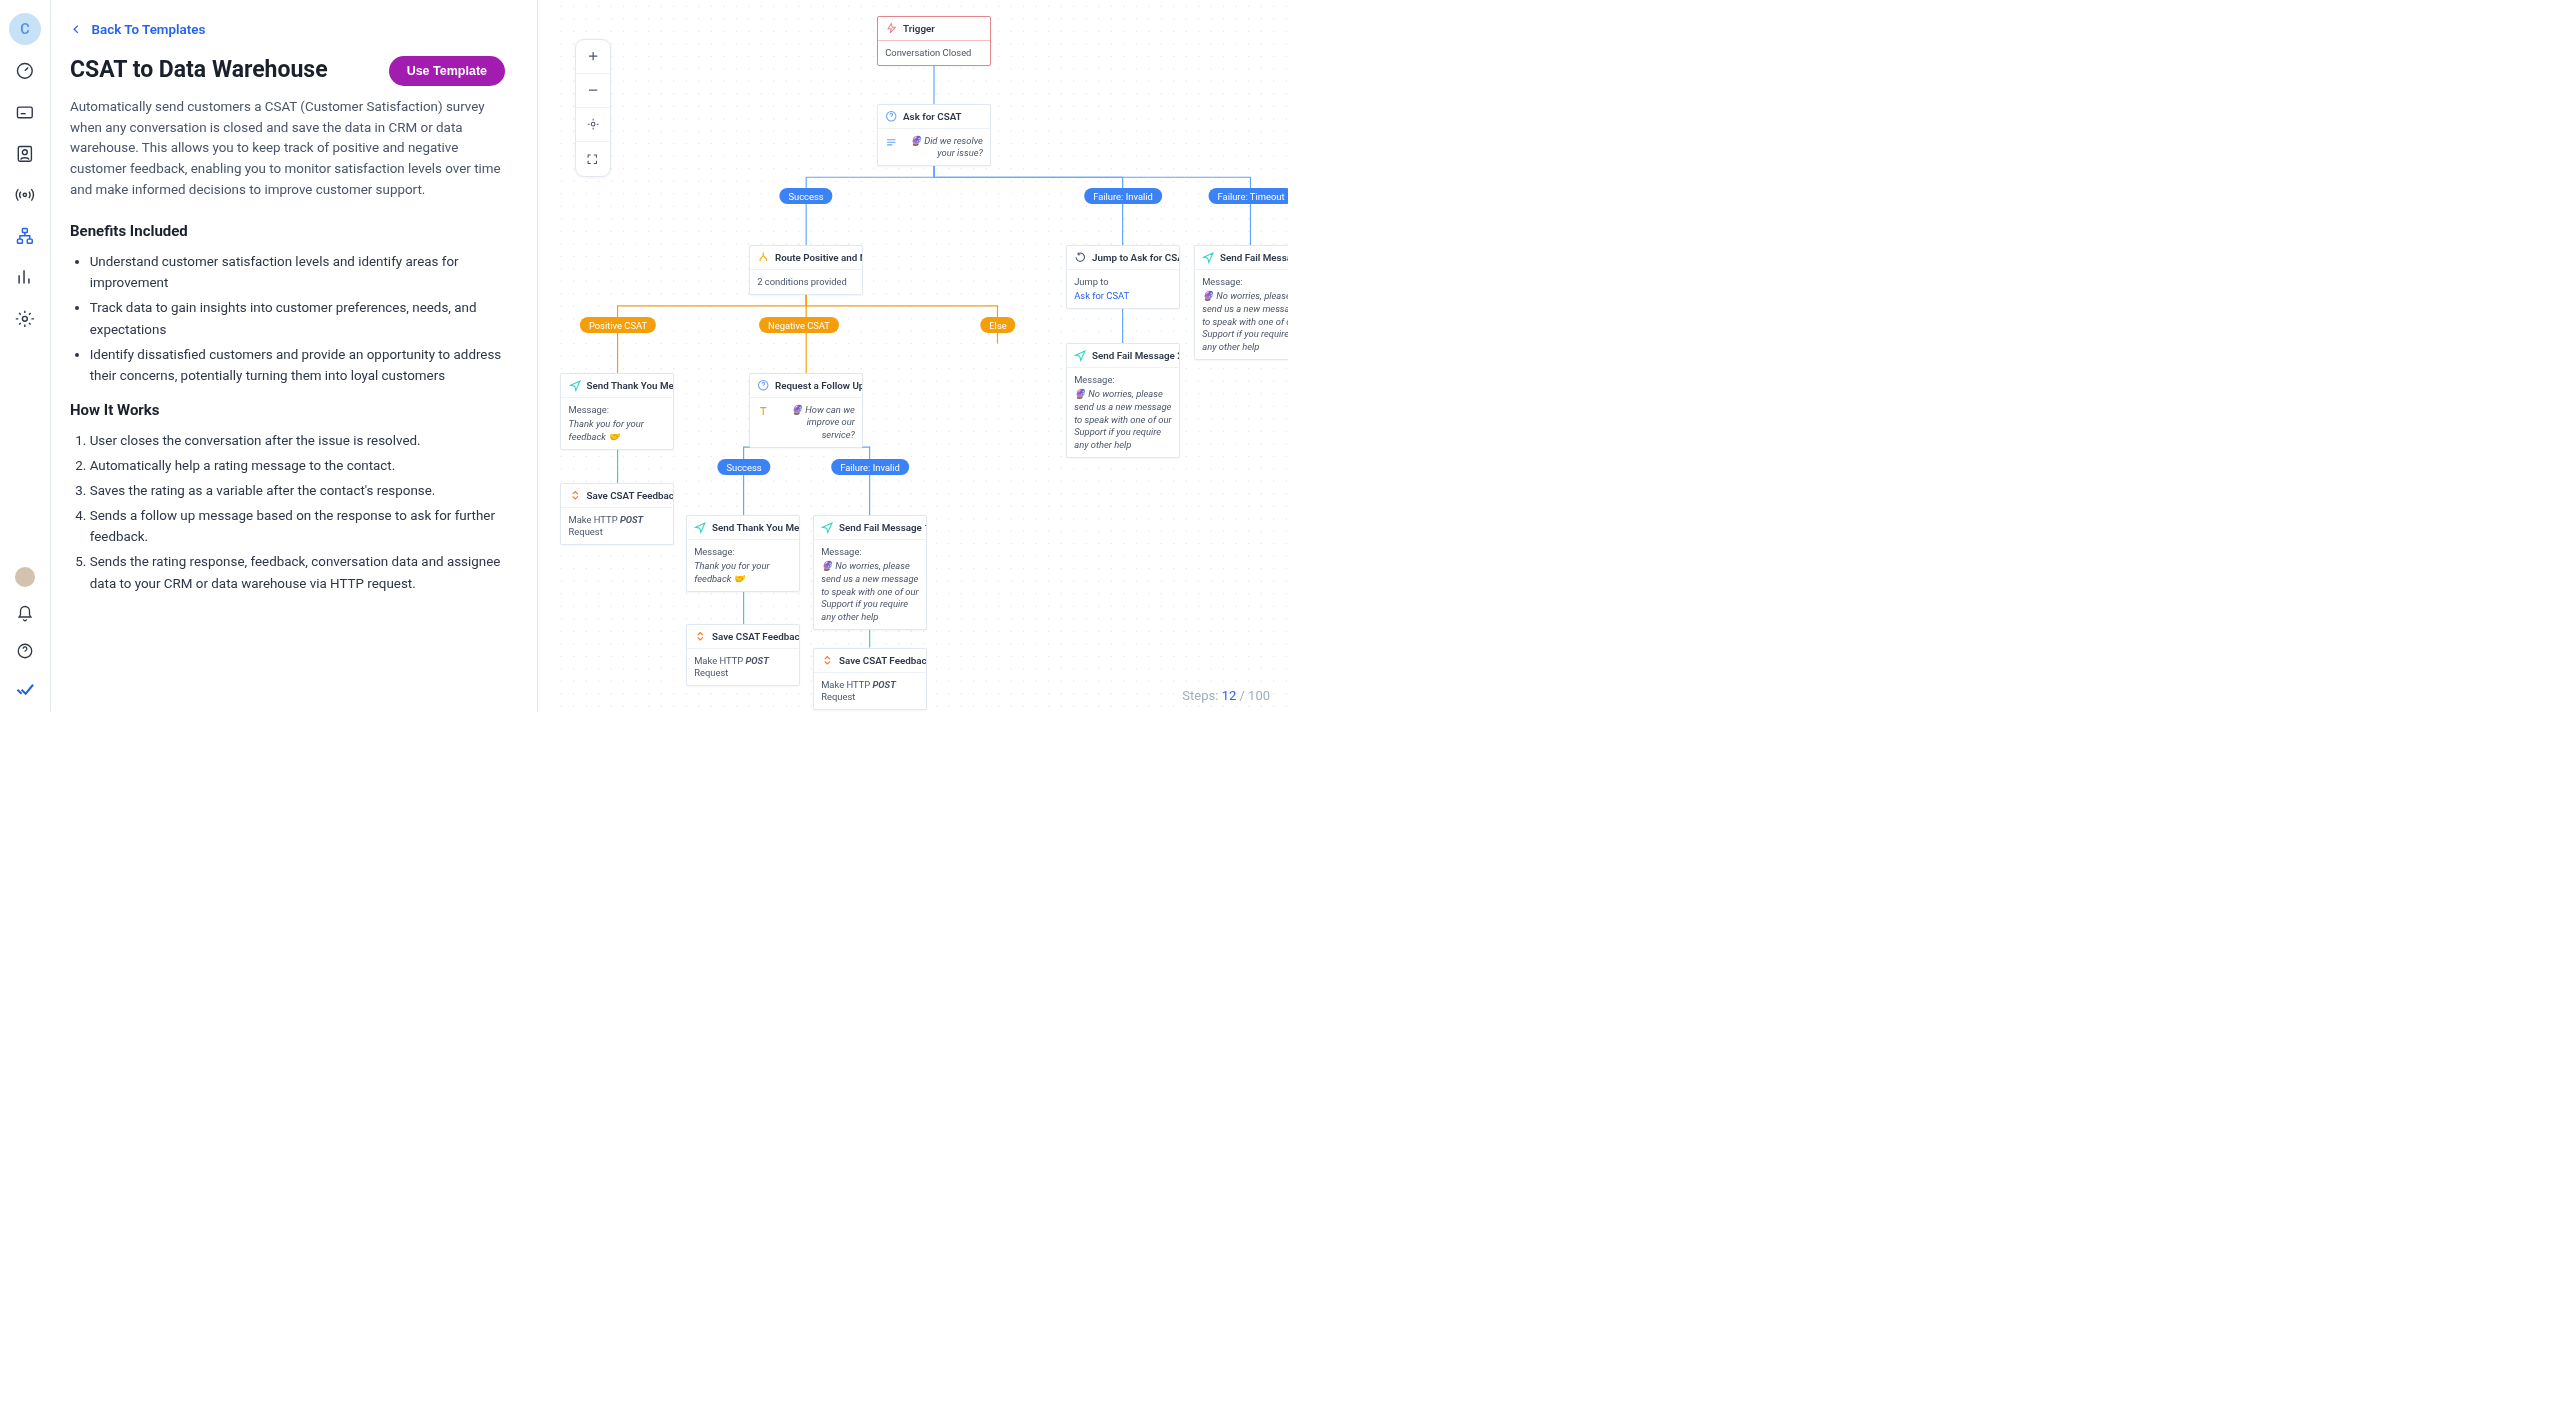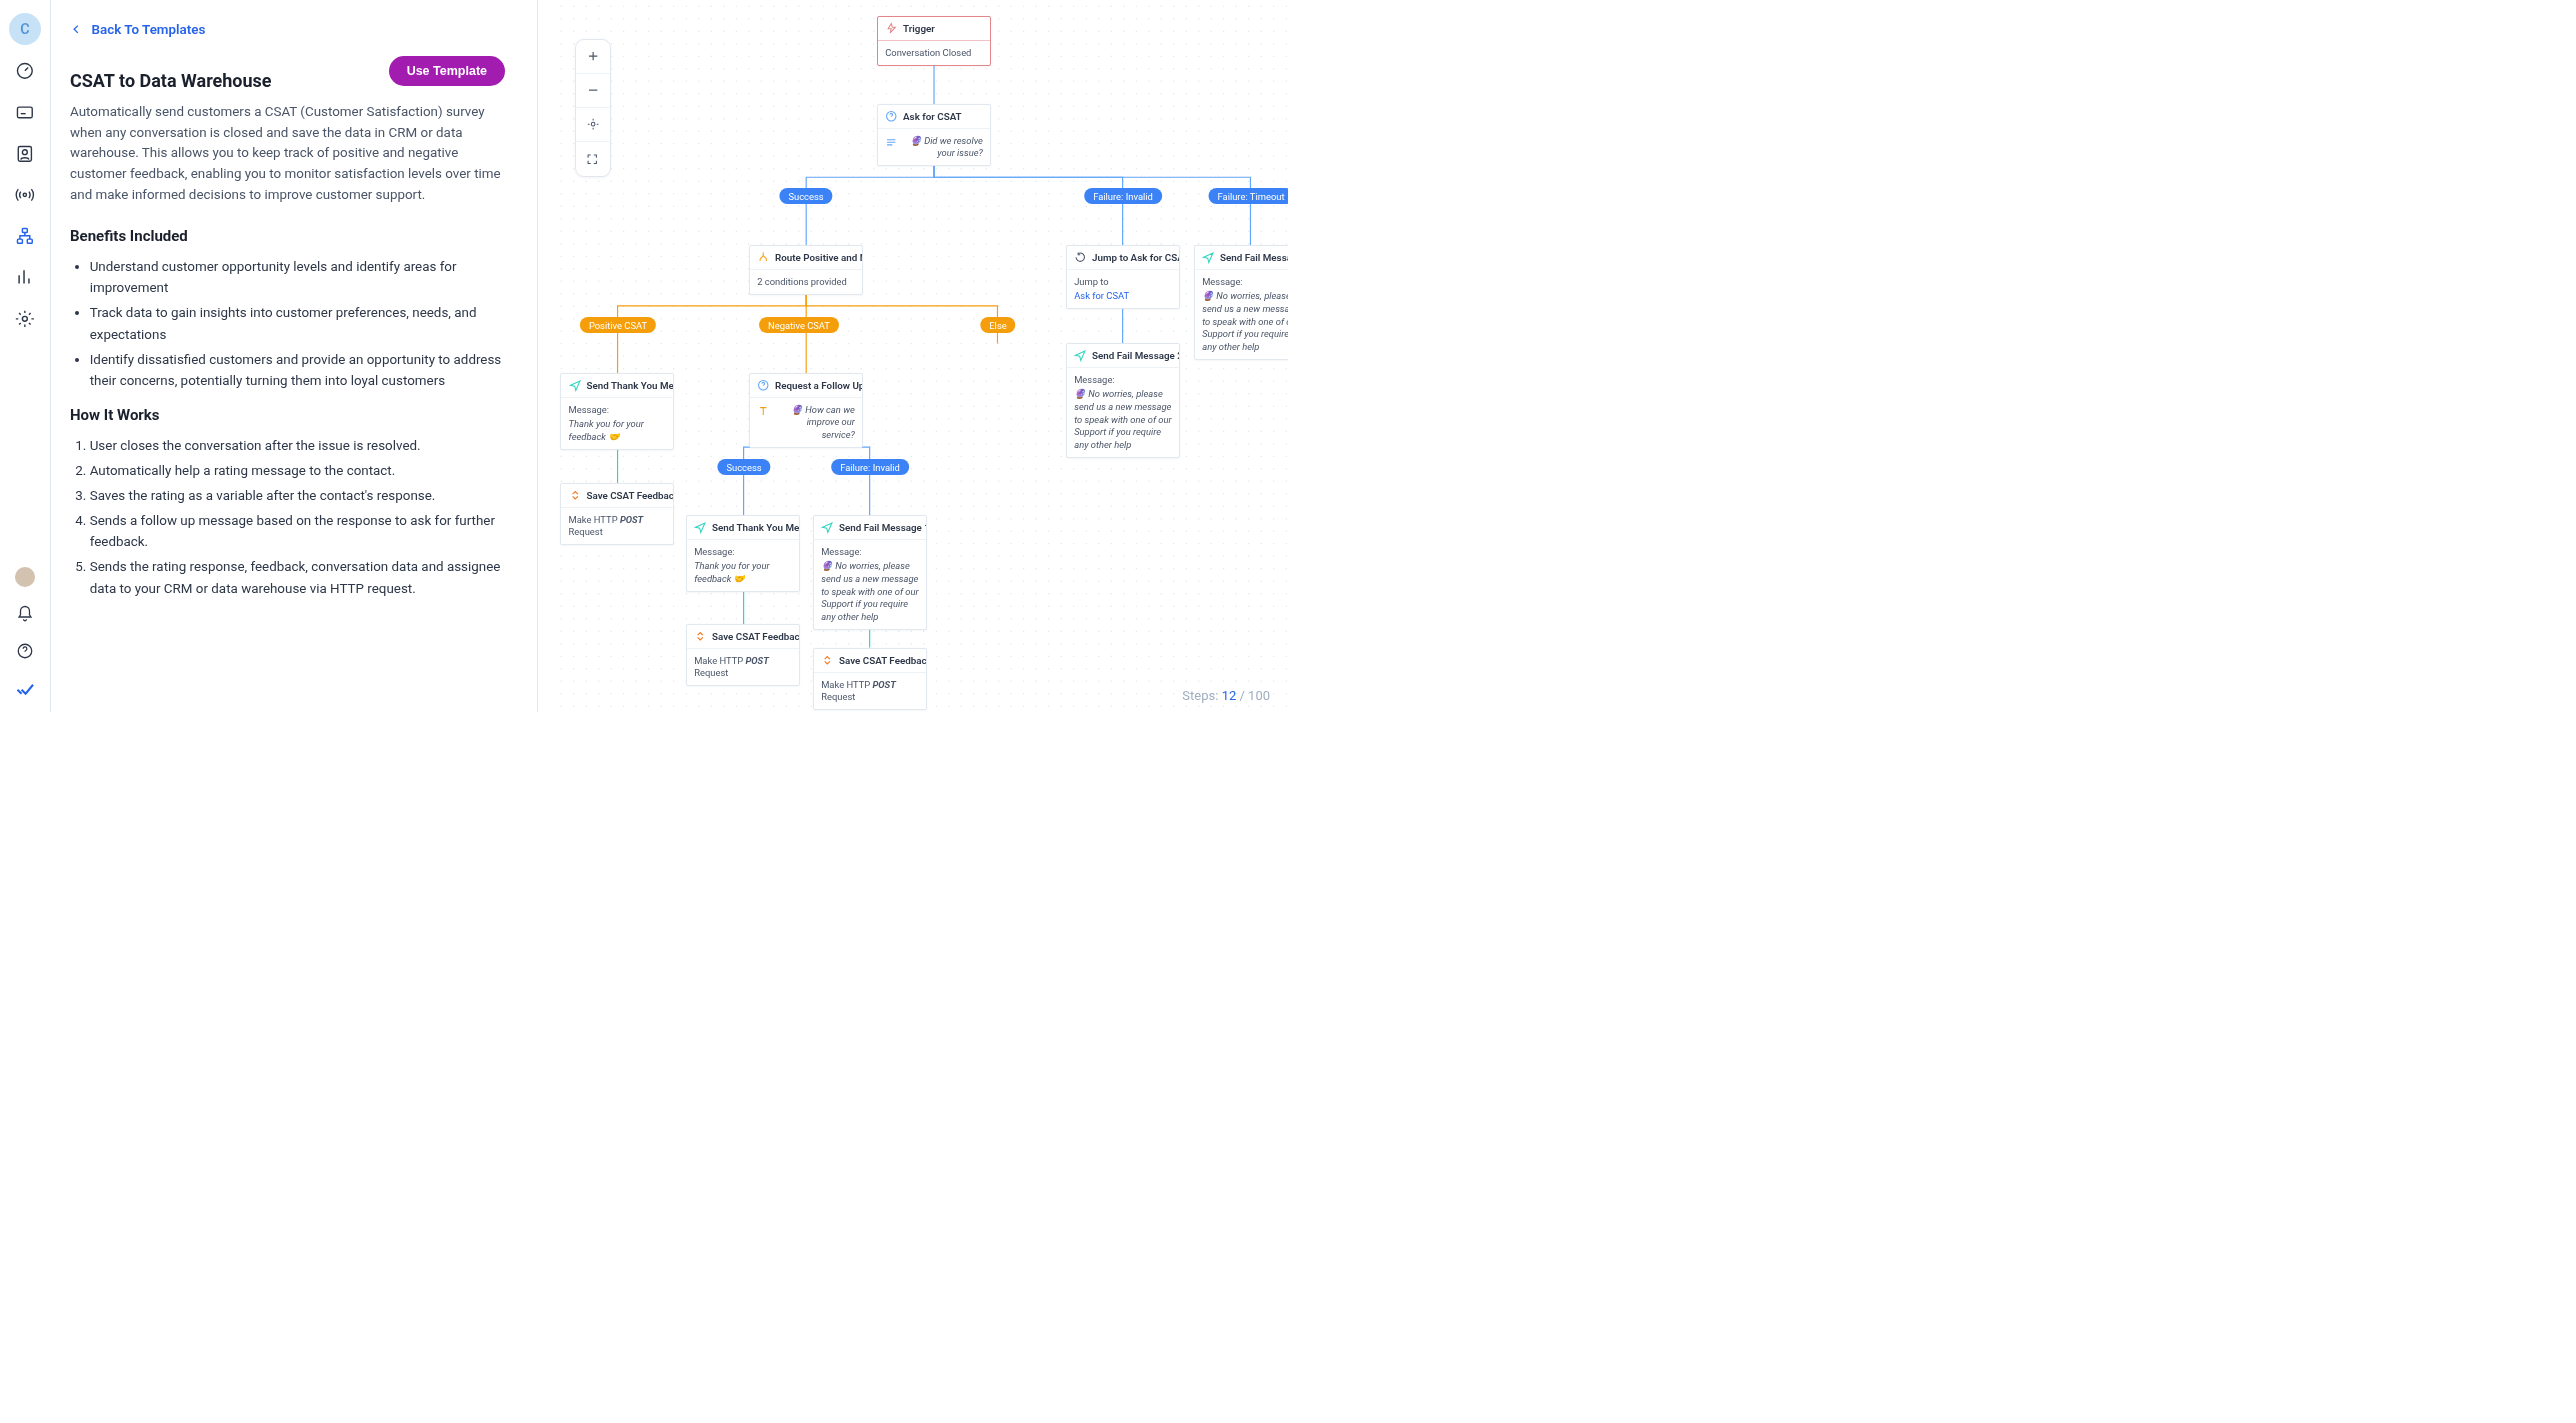--- a/index.html
+++ b/index.html
@@ -10,21 +10,21 @@
 .sidebar-icons { display: flex; flex-direction: column; gap: 19.7px; align-items: center; flex: 1; }
 .sidebar-icons .sicon { width: 21.5px; height: 21.5px; display: flex; align-items: center; justify-content: center; color: #2d3748; cursor: pointer; }
 .sidebar-icons .sicon.active { color: #2563eb; }
 .sidebar-bottom { display: flex; flex-direction: column; gap: 16px; align-items: center; padding-bottom: 12.5px; }
 .sidebar-bottom .sicon { width: 21.5px; height: 21.5px; display: flex; align-items: center; justify-content: center; color: #2d3748; cursor: pointer; }
 .small-avatar { width: 19.7px; height: 19.7px; border-radius: 50%; background: #d4c2b0; }
 
 .left-panel { position: absolute; left: 34px; top: 0; width: 504px; height: 712px; border-right: 0.9px solid #e2e8f0; padding: 21.5px 32px 21.5px 36px; overflow: hidden; }
 .back-link { display: flex; align-items: center; gap: 9px; color: #2563eb; font-size: 13.4px; font-weight: 600; margin-bottom: 19.7px; cursor: pointer; }
 .header-row { display: flex; justify-content: space-between; align-items: flex-start; margin-bottom: 10.7px; }
-.page-title { font-size: 18px; font-weight: 700; color: #1a202c; margin-top: 14px; }
+.page-title { font-size: 23px; font-weight: 700; color: #1a202c; }
 .use-btn { background: #a21caf; color: #fff; border: none; border-radius: 16px; padding: 8px 18px; font-size: 12.5px; font-weight: 600; cursor: pointer; }
 .desc { font-size: 13.4px; line-height: 1.55; color: #4a5568; margin-bottom: 21.5px; }
 .section-h { font-size: 15px; font-weight: 700; color: #1a202c; margin-bottom: 10.7px; margin-top: 14.3px; }
 .left-panel ul, .left-panel ol { padding-left: 19.7px; }
 .left-panel li { font-size: 13.4px; line-height: 1.6; color: #2d3748; margin-bottom: 3.6px; }
 
 .canvas { position: absolute; left: 555px; top: 0; right: 0; height: 712px; background-color: #fff; background-image: radial-gradient(#d0d7de 0.9px, transparent 0.9px); background-size: 12.5px 12.5px; overflow: hidden; }
 
 .zoom-ctrl { position: absolute; left: 19.7px; top: 39px; width: 36px; background: #fff; border: 0.9px solid #e2e8f0; border-radius: 9px; display: flex; flex-direction: column; box-shadow: 0 0.9px 2.7px rgba(0,0,0,0.05); }
 .zoom-ctrl .zbtn { height: 34px; display: flex; align-items: center; justify-content: center; cursor: pointer; color: #4a5568; border-bottom: 0.9px solid #edf2f7; }
@@ -139,21 +139,21 @@
       </svg>
     <span>Back To Templates</span>
   </div>
   <div class="header-row">
     <h1 class="page-title">CSAT to Data Warehouse</h1>
     <button class="use-btn">Use Template</button>
   </div>
   <p class="desc">Automatically send customers a CSAT (Customer Satisfaction) survey when any conversation is closed and save the data in CRM or data warehouse. This allows you to keep track of positive and negative customer feedback, enabling you to monitor satisfaction levels over time and make informed decisions to improve customer support.</p>
   <h3 class="section-h">Benefits Included</h3>
   <ul>
-    <li>Understand customer opportunity levels and identify areas for improvement</li>
+    <li>Understand customer satisfaction levels and identify areas for improvement</li>
     <li>Track data to gain insights into customer preferences, needs, and expectations</li>
     <li>Identify dissatisfied customers and provide an opportunity to address their concerns, potentially turning them into loyal customers</li>
   </ul>
   <h3 class="section-h">How It Works</h3>
   <ol>
     <li>User closes the conversation after the issue is resolved.</li>
     <li>Automatically help a rating message to the contact.</li>
     <li>Saves the rating as a variable after the contact's response.</li>
     <li>Sends a follow up message based on the response to ask for further feedback.</li>
     <li>Sends the rating response, feedback, conversation data and assignee data to your CRM or data warehouse via HTTP request.</li>

